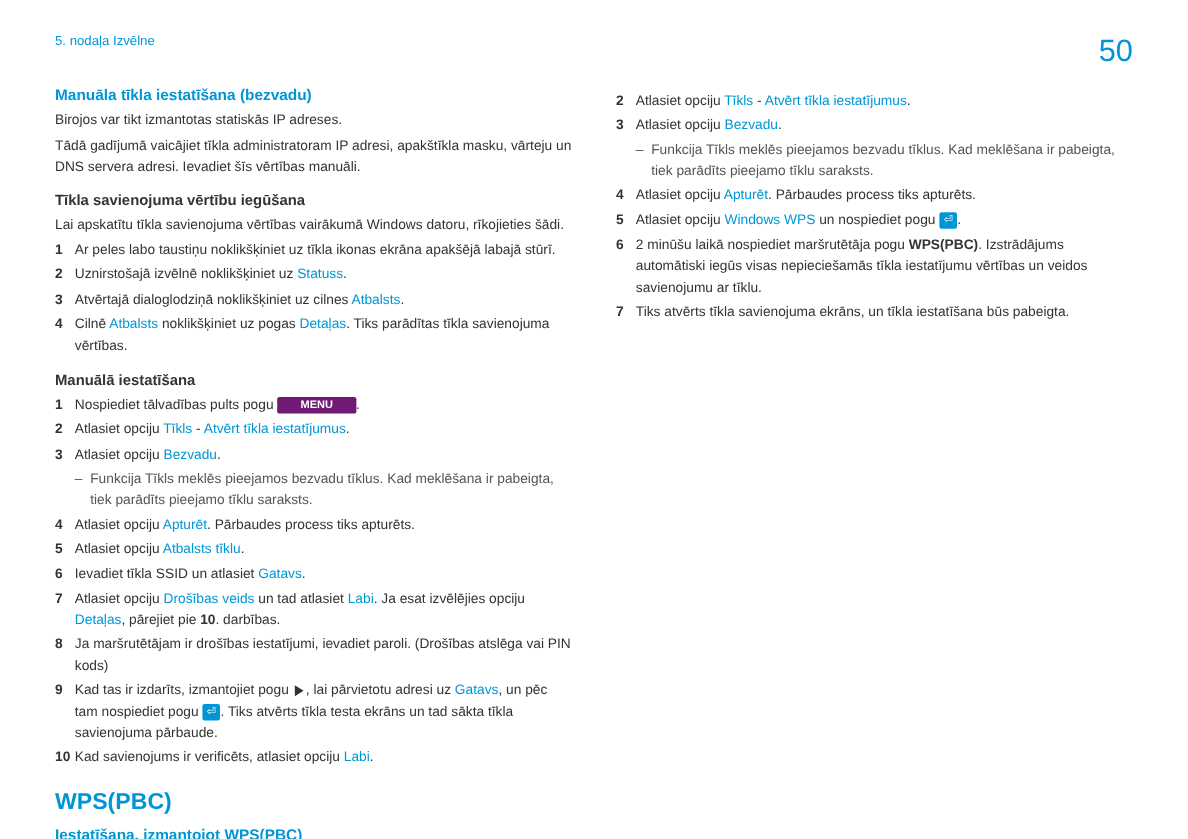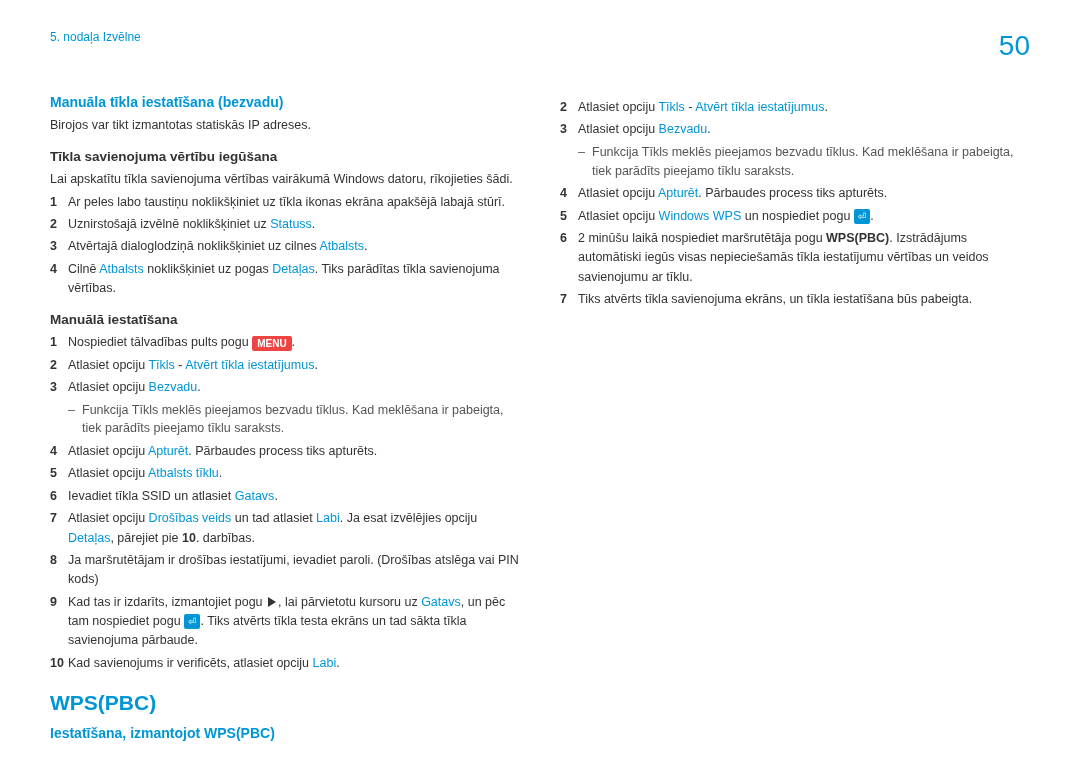--- a/index.html
+++ b/index.html
@@ -10,21 +10,21 @@
     background: #fff;
     width: 1080px;
     height: 763px;
     padding: 30px 50px 30px 50px;
     position: relative;
   }
   .header {
     display: flex;
     justify-content: space-between;
     align-items: flex-start;
-    margin-bottom: 32px;
+    margin-bottom: 16px;
   }
   .chapter {
     color: #0096d6;
     font-size: 12px;
   }
   .pagenum {
     color: #0096d6;
     font-size: 28px;
     font-weight: 400;
   }
@@ -66,25 +66,25 @@
   }
   .ol .num {
     flex: 0 0 18px;
     font-weight: 700;
     color: #333;
   }
   .ol .txt { flex: 1; }
   .link { color: #0096d6; margin-top: 16px; }
   .menu-btn {
     display: inline-block;
-    background: #ef4444;
+    background: #701a75;
     color: #fff;
     font-size: 10px;
     font-weight: 700;
-    padding: 1px 5px;
+    padding: 1px 21px;
     border-radius: 2px;
     vertical-align: middle;
     line-height: 1.3;
   }
   .play-icon {
     display: inline-block;
     width: 0; height: 0;
     border-left: 8px solid #333;
     border-top: 5px solid transparent;
     border-bottom: 5px solid transparent;
@@ -118,20 +118,21 @@
 <div class="header">
   <div class="chapter">5. nodaļa Izvēlne</div>
   <div class="pagenum">50</div>
 </div>
 
 <div class="columns">
 
   <div class="col">
     <div class="h2">Manuāla tīkla iestatīšana (bezvadu)</div>
     <p>Birojos var tikt izmantotas statiskās IP adreses.</p>
+    <p>Tādā gadījumā vaicājiet tīkla administratoram IP adresi, apakštīkla masku, vārteju un DNS servera adresi. Ievadiet šīs vērtības manuāli.</p>
 
     <div class="h3">Tīkla savienojuma vērtību iegūšana</div>
     <p>Lai apskatītu tīkla savienojuma vērtības vairākumā Windows datoru, rīkojieties šādi.</p>
     <ul class="ol">
       <li>
           <span class="num">1</span>
           <span class="txt">Ar peles labo taustiņu noklikšķiniet uz tīkla ikonas ekrāna apakšējā labajā stūrī.</span>
         </li>
       <li>
           <span class="num">2</span>
@@ -182,21 +183,21 @@
       <li>
           <span class="num">7</span>
           <span class="txt"><span>Atlasiet opciju </span><span class="link">Drošības veids</span><span> un tad atlasiet </span><span class="link">Labi</span><span>. Ja esat izvēlējies opciju </span><span class="link">Detaļas</span><span>, pārejiet pie </span><b>10</b><span>. darbības.</span></span>
         </li>
       <li>
           <span class="num">8</span>
           <span class="txt">Ja maršrutētājam ir drošības iestatījumi, ievadiet paroli. (Drošības atslēga vai PIN kods)</span>
         </li>
       <li>
           <span class="num">9</span>
-          <span class="txt"><span>Kad tas ir izdarīts, izmantojiet pogu </span><span class="play-icon"></span><span>, lai pārvietotu kursoru uz </span><span class="link">Gatavs</span><span>, un pēc tam nospiediet pogu </span><span class="enter-icon">⏎</span><span>. Tiks atvērts tīkla testa ekrāns un tad sākta tīkla savienojuma pārbaude.</span></span>
+          <span class="txt"><span>Kad tas ir izdarīts, izmantojiet pogu </span><span class="play-icon"></span><span>, lai pārvietotu adresi uz </span><span class="link">Gatavs</span><span>, un pēc tam nospiediet pogu </span><span class="enter-icon">⏎</span><span>. Tiks atvērts tīkla testa ekrāns un tad sākta tīkla savienojuma pārbaude.</span></span>
         </li>
       <li>
           <span class="num">10</span>
           <span class="txt"><span>Kad savienojums ir verificēts, atlasiet opciju </span><span class="link">Labi</span><span>.</span></span>
         </li>
     </ul>
 
     <div class="h1">WPS(PBC)</div>
     <div class="h2">Iestatīšana, izmantojot WPS(PBC)</div>
 

